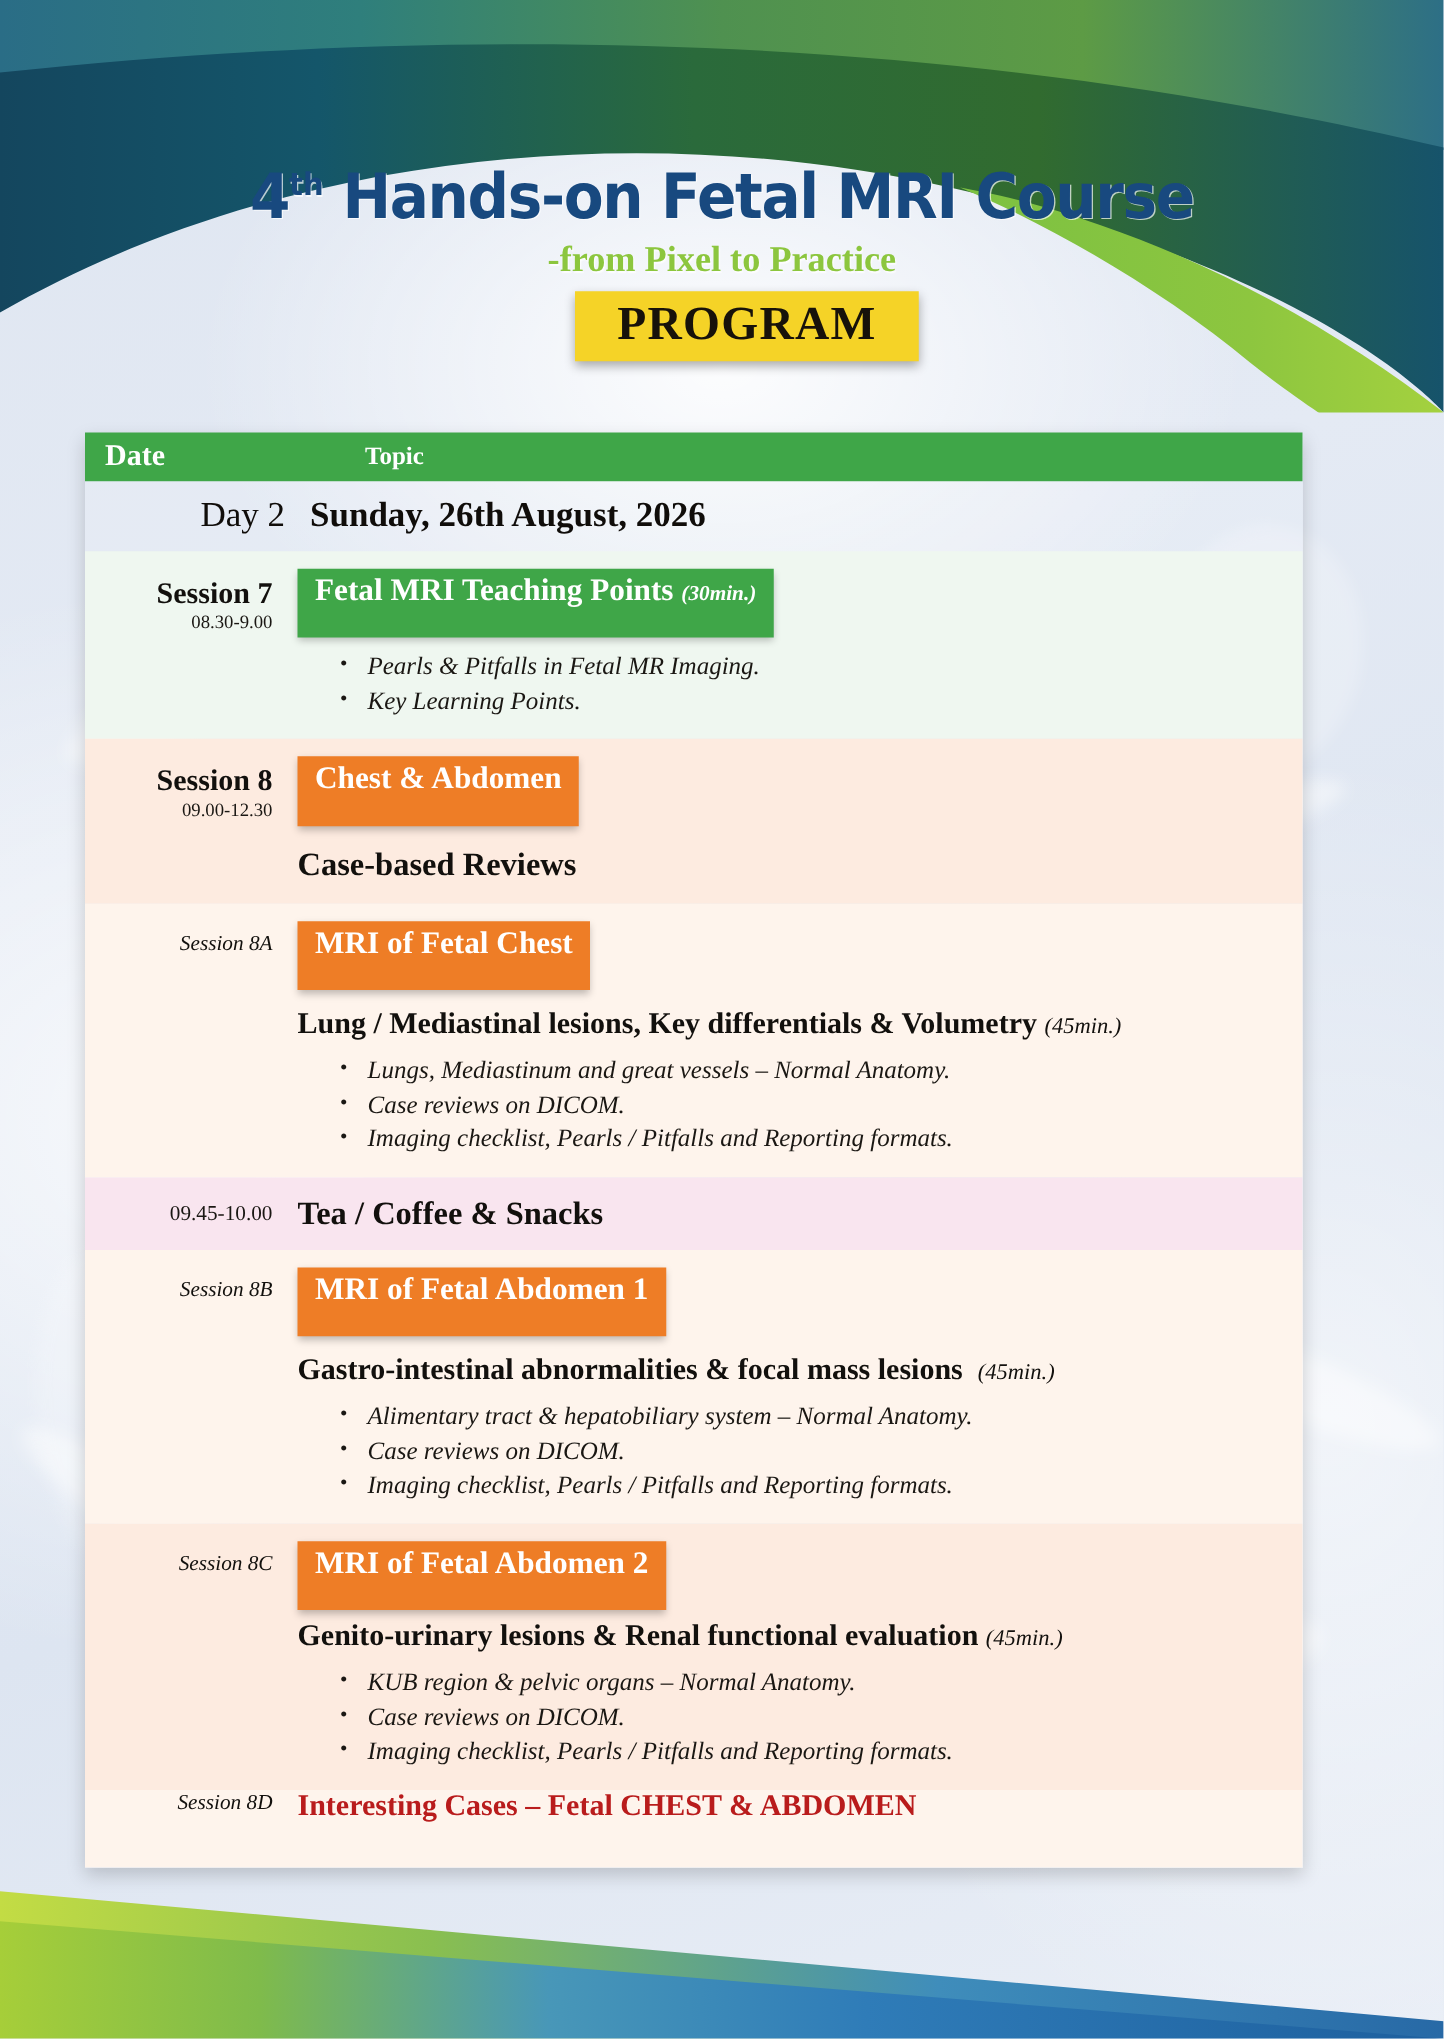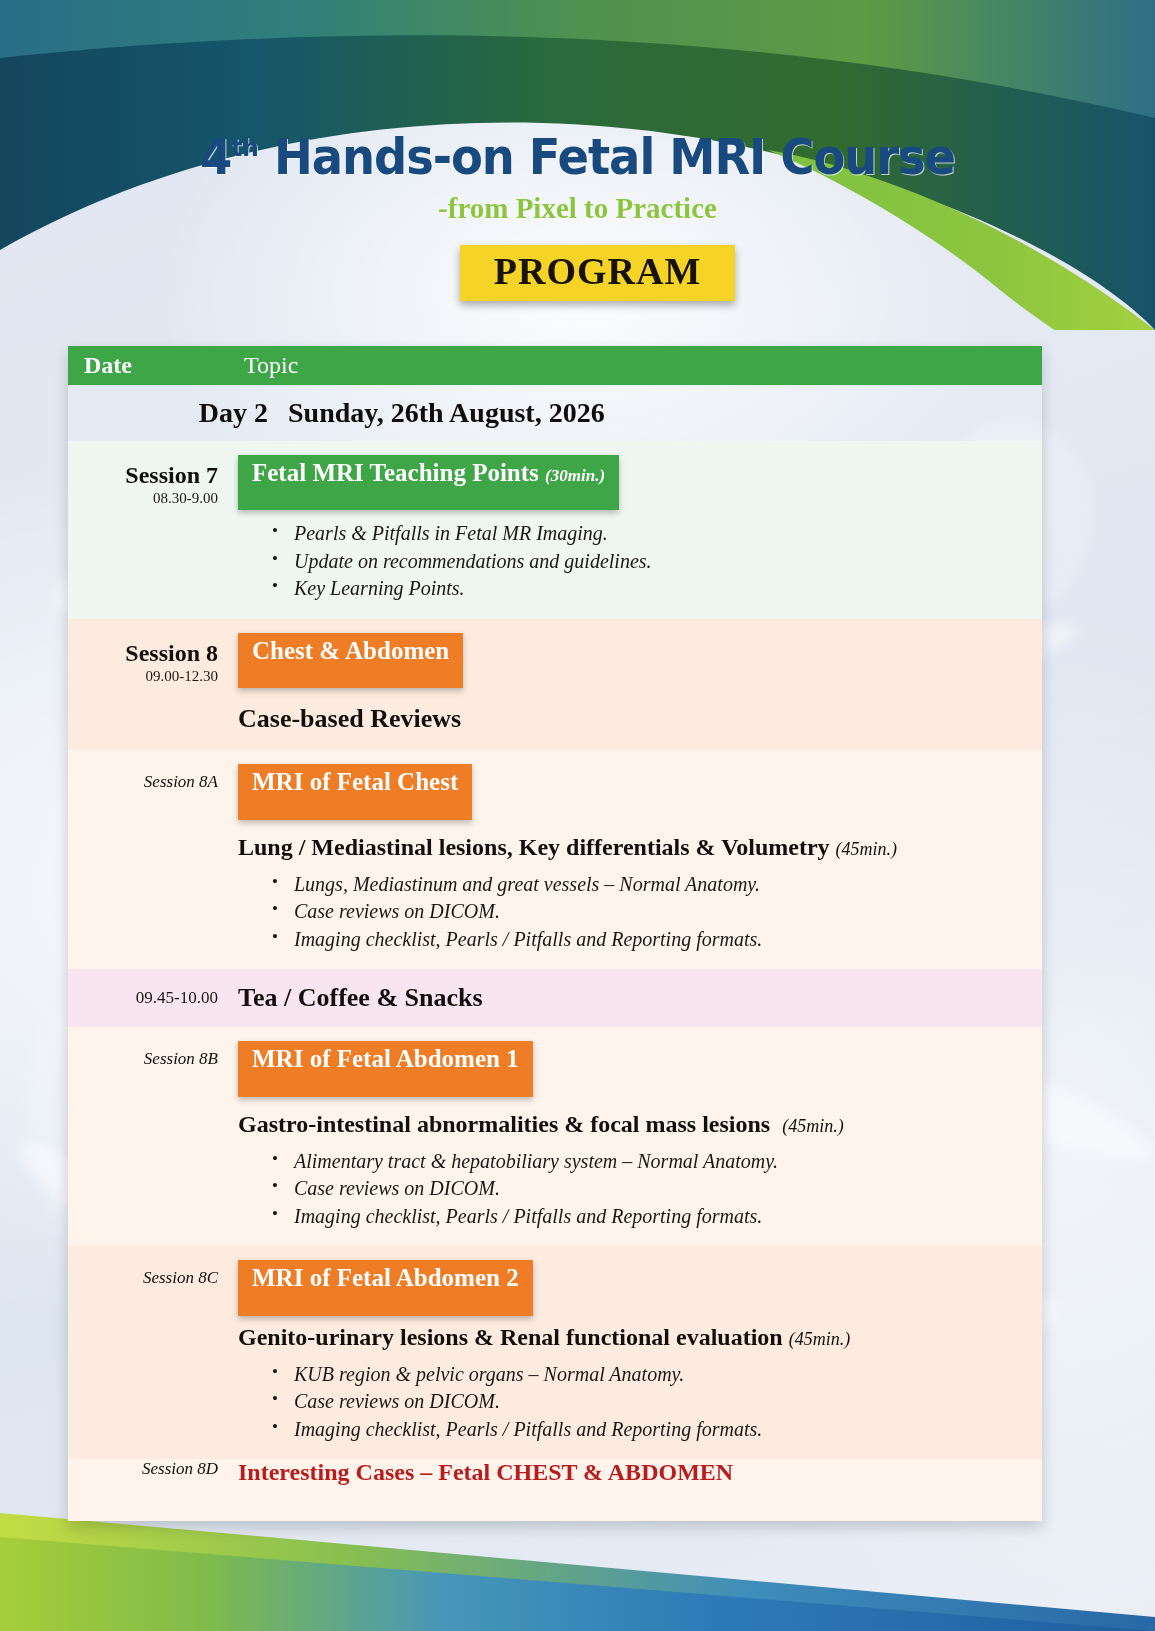--- a/index.html
+++ b/index.html
@@ -54,21 +54,21 @@
   }
   #maintitle sup{font-size:.5em;vertical-align:super;letter-spacing:0;}
   #subtitle{
     margin-top:10px;
     font-family:"Liberation Serif","DejaVu Serif",serif;
     font-weight:bold;
     font-size:29px;
     color:#8cc63e;
     text-shadow:1px 1px 1px rgba(255,255,255,.8);
   }
-  #program-wrap{margin-top:20px;display:flex;justify-content:center;padding-left:40px;}
+  #program-wrap{margin-top:8px;display:flex;justify-content:center;padding-left:40px;}
   #program-badge{
     background:#f5d327;
     color:#17120a;
     font-family:"Liberation Serif","DejaVu Serif",serif;
     font-weight:bold;
     font-size:38px;
     letter-spacing:1px;
     padding:4px 34px 8px 34px;
     box-shadow:0 4px 8px rgba(0,0,0,.32);
   }
@@ -80,30 +80,30 @@
     width:974px;
     box-shadow:0 6px 14px rgba(0,0,0,.18);
   }
   .hdr-row{
     background:#3fa648;
     height:39px;
     display:flex;align-items:center;
     color:#ffffff;
   }
   .hdr-date{width:160px;padding-left:16px;font-size:24px;font-weight:bold;}
-  .hdr-topic{font-size:24px;font-weight:normal;}
+  .hdr-topic{font-size:20px;font-weight:bold;margin-left:48px;}
 
   .dayrow{
     background:rgba(255,255,255,.10);
     display:flex;align-items:center;
     height:56px;
   }
   .day-label{
     width:160px;text-align:right;padding-right:10px;
-    font-size:28px;font-weight:bold;color:#100d0a;margin-left:40px;
+    font-size:28px;font-weight:normal;color:#100d0a;
   }
   .day-date{font-size:28px;font-weight:bold;color:#100d0a;padding-left:10px;}
 
   .row{display:flex;}
   .row .col-date{
     width:160px;flex:none;
     text-align:right;padding:22px 10px 0 6px;
     box-sizing:border-box;
   }
   .row .col-topic{flex:1;padding:14px 12px 16px 10px;box-sizing:border-box;}
@@ -248,21 +248,20 @@
 
   <div class="row bg-mint">
     <div class="col-date">
       <div class="sess-name">Session 7</div>
       <div class="sess-time">08.30-9.00</div>
     </div>
     <div class="col-topic">
       <div class="badge green"><span>Fetal MRI   Teaching Points</span> <span class="dur">(30min.)</span></div>
       <ul class="bullets">
         <li>Pearls &amp; Pitfalls in Fetal MR Imaging.</li>
-        <li>Update on recommendations and guidelines.</li>
         <li>Key Learning Points.</li>
       </ul>
     </div>
   </div>
 
   <div class="row bg-peach">
     <div class="col-date">
       <div class="sess-name">Session 8</div>
       <div class="sess-time">09.00-12.30</div>
     </div>

